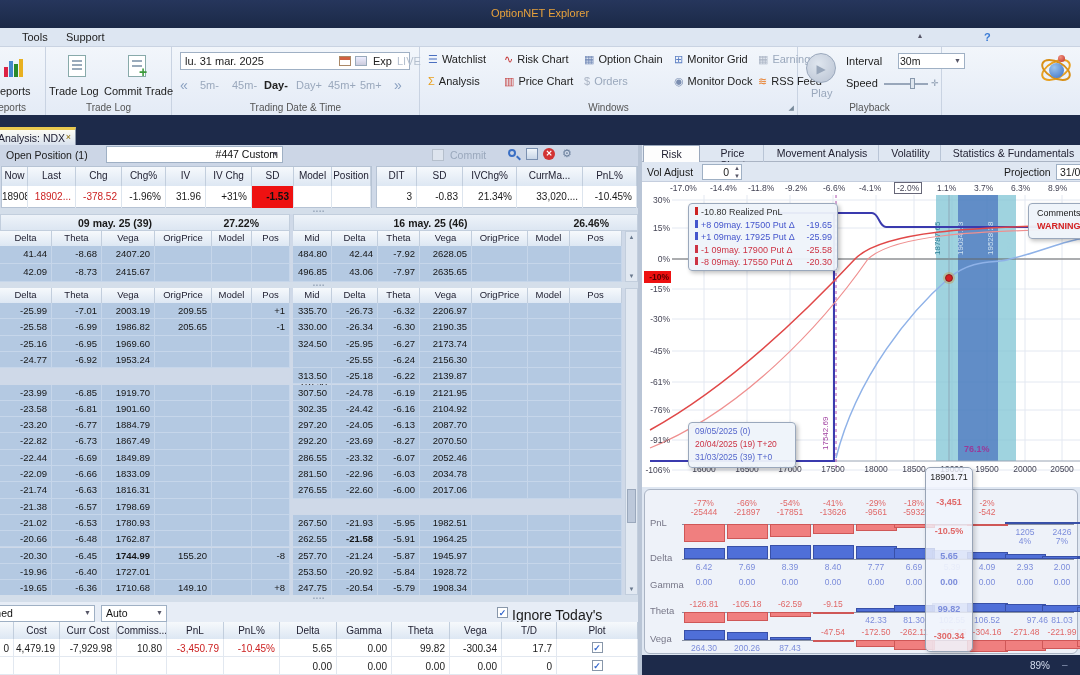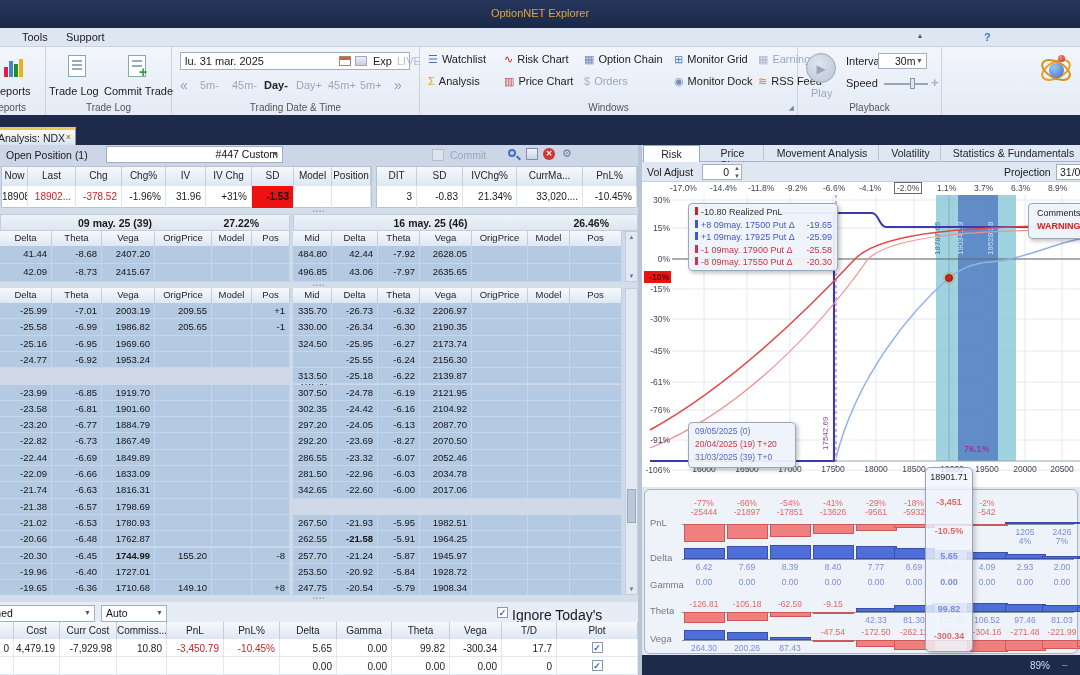--- a/index.html
+++ b/index.html
@@ -194,21 +194,21 @@
           <div class="rbtn" style="left: 330px; top: 0px;"><span class="icon" style="color: rgb(232, 120, 32); margin-right: 4px; font-size: 11px;">≋</span><span>RSS Feed</span></div>
         </div>
       <div class="glabel">Windows</div>
       <span class="abs" style="right:3px; bottom:3px; font-size:7px; color:#789;">◢</span>
     </div>
 
     <div class="rgroup" style="left:798px; width:144px;">
       <div class="abs" style="left:8px; top:6px; width:30px; height:30px; border-radius:50%; background:radial-gradient(circle at 40% 35%,#dfe6ef,#b8c2d2); border:1px solid #9aa8bc; color:#98a6ba; text-align:center; line-height:30px; font-size:12px;">▶</div>
       <div class="rbtn dis" style="left:13px; top:40px;">Play</div>
       <div class="rbtn" style="left:48px; top:8px;">Interval</div>
-      <div class="abs" style="left:80px; top:6px; width:49px; height:16px; background:#fff; border:1px solid #9fb0c4; font-size:10.5px; padding:1px 0 0 16px;">
+      <div class="abs" style="left:100px; top:6px; width:67px; height:16px; background:#fff; border:1px solid #9fb0c4; font-size:10.5px; padding:1px 0 0 1px;">
         <span>30m</span>
         <span class="selarr">▼</span>
       </div>
       <div class="rbtn" style="left:48px; top:30px;">Speed</div>
       <div class="abs" style="left:86px; top:36px; width:44px; height:2px; background:#98a6ba;"></div>
       <div class="abs" style="left:112px; top:31px; width:5px; height:11px; background:#dfe6ef; border:1px solid #8898ac;"></div>
       <div class="abs" style="left:133px; top:31px; color:#8898ac; font-size:9px;">✛</div>
       <div class="glabel">Playback</div>
     </div>
 
@@ -599,21 +599,21 @@
         <div class="chainrow" style="top: 163px; height: 16.3px;">
           <span class="cell green" style="left: 0px; width: 39px; border-right: 1px solid rgb(198, 214, 234);">281.50</span>
           <span class="cell" style="left: 39px; width: 46px; border-right: 1px solid rgb(198, 214, 234);">-22.96</span>
           <span class="cell" style="left: 85px; width: 42px; border-right: 1px solid rgb(198, 214, 234);">-6.03</span>
           <span class="cell" style="left: 127px; width: 52px; border-right: 1px solid rgb(198, 214, 234);">2034.78</span>
           <span class="cell" style="left: 179px; width: 56px; border-right: 1px solid rgb(198, 214, 234);"></span>
           <span class="cell" style="left: 235px; width: 42px; border-right: 1px solid rgb(198, 214, 234);"></span>
           <span class="cell" style="left: 277px; width: 52px; border-right: 1px solid rgb(198, 214, 234);"></span>
         </div>
         <div class="chainrow" style="top: 179.3px; height: 16.3px;">
-          <span class="cell green" style="left: 0px; width: 39px; border-right: 1px solid rgb(198, 214, 234);">342.65</span>
+          <span class="cell green" style="left: 0px; width: 39px; border-right: 1px solid rgb(198, 214, 234);">276.55</span>
           <span class="cell" style="left: 39px; width: 46px; border-right: 1px solid rgb(198, 214, 234);">-22.60</span>
           <span class="cell" style="left: 85px; width: 42px; border-right: 1px solid rgb(198, 214, 234);">-6.00</span>
           <span class="cell" style="left: 127px; width: 52px; border-right: 1px solid rgb(198, 214, 234);">2017.06</span>
           <span class="cell" style="left: 179px; width: 56px; border-right: 1px solid rgb(198, 214, 234);"></span>
           <span class="cell" style="left: 235px; width: 42px; border-right: 1px solid rgb(198, 214, 234);"></span>
           <span class="cell" style="left: 277px; width: 52px; border-right: 1px solid rgb(198, 214, 234);"></span>
         </div>
         <div class="chainrow" style="top: 213px; height: 16.3px; font-weight: bold;">
           <span class="cell green" style="left: 0px; width: 39px; border-right: 1px solid rgb(198, 214, 234);">271.70</span>
           <span class="cell" style="left: 39px; width: 46px; border-right: 1px solid rgb(198, 214, 234);">-22.26</span>
@@ -944,21 +944,21 @@
         <div class="gval vblue" style="left: 322px; top: 470px;">106.52</div>
         <div class="gbar bred" style="left: 325px; width: 41px; height: 11.967px; top: 495px;"></div>
         <div class="gval vred" style="left: 322px; top: 482px;">-304.16</div>
         <div class="gbar bblue" style="left: 363px; width: 41px; height: 2px; top: 377px;"></div>
         <div class="gval vblue" style="left: 360px; top: 382px;">1205</div>
         <div class="gval vblue" style="left: 360px; top: 391px;">4%</div>
         <div class="gbar bblue" style="left: 363px; width: 41px; height: 4.88333px; top: 409.117px;"></div>
         <div class="gval vblue" style="left: 360px; top: 417px;">2.93</div>
         <div class="gval vblue" style="left: 360px; top: 432px;">0.00</div>
         <div class="gbar bblue" style="left: 363px; width: 41px; height: 8.44142px; top: 458.559px;"></div>
-        <div class="gval vblue" style="left: 360px; top: 470px;">97.46</div>
+        <div class="gval vblue" style="left: 360px; top: 470px; text-align: right;">97.46</div>
         <div class="gbar bred" style="left: 363px; width: 41px; height: 10.6812px; top: 495px;"></div>
         <div class="gval vred" style="left: 360px; top: 482px;">-271.48</div>
         <div class="gbar bblue" style="left: 400px; width: 41px; height: 2px; top: 377px;"></div>
         <div class="gval vblue" style="left: 397px; top: 382px;">2426</div>
         <div class="gval vblue" style="left: 397px; top: 391px;">7%</div>
         <div class="gbar bblue" style="left: 400px; width: 41px; height: 3.33333px; top: 410.667px;"></div>
         <div class="gval vblue" style="left: 397px; top: 417px;">2.00</div>
         <div class="gval vblue" style="left: 397px; top: 432px;">0.00</div>
         <div class="gbar bblue" style="left: 400px; width: 41px; height: 7.01835px; top: 459.982px;"></div>
         <div class="gval vblue" style="left: 397px; top: 470px;">81.03</div>

